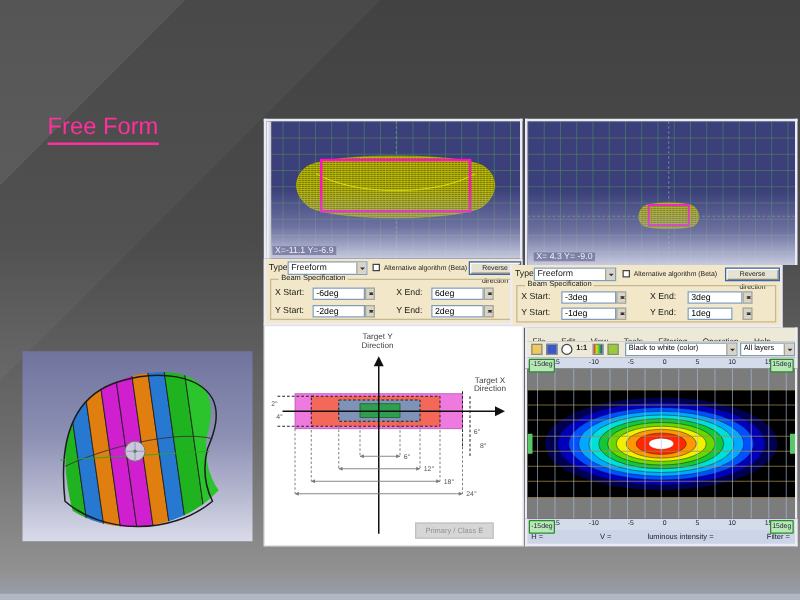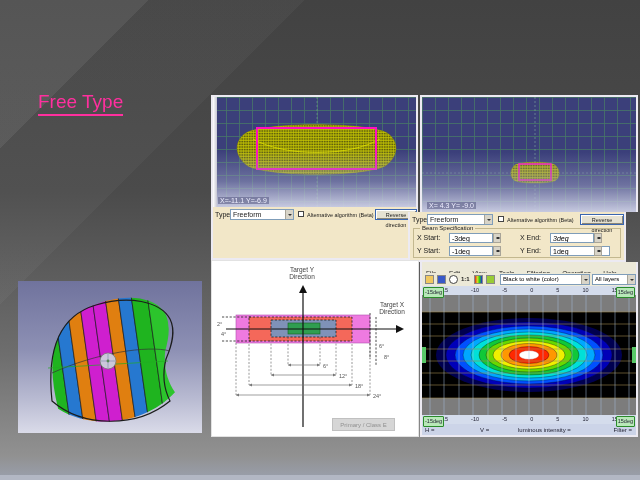--- a/index.html
+++ b/index.html
@@ -68,21 +68,21 @@
   .chip{position:absolute;top:0.5px;font-size:5px;line-height:7px;padding:0 1px;background:#b8e8b8;border:1px solid #2a8a2a;color:#145a14;border-radius:1px;z-index:3;}
   .plot{position:absolute;left:420px;top:295px;width:218px;height:120px;background:#000;border-left:2px solid #eceaf2;border-right:2px solid #eceaf2;}
   .statusbar{position:absolute;left:420px;top:424px;width:218px;height:13px;background:#ccd4e8;border:2px solid #eceaf2;border-top:none;}
   .statusbar .lbl{font-size:6px;color:#223;top:3px;}
 </style>
 </head>
 <body>
 
 <div class="slide">
 
-  <div class="tag">Free Type</div>
+  <div class="tag">Free Form</div>
 
   <div class="cad">
     <svg width="184" height="152" viewBox="0 0 184 152">
       <defs>
           <clipPath id="sheet">
             <path d="M34,120 C28,64 44,34 78,24 C110,14 142,20 152,38 C158,50 154,64 148,78 C144,94 146,108 152,120 C118,148 64,146 34,120 Z"></path>
           </clipPath>
         </defs>
       <g clip-path="url(#sheet)" transform="rotate(-8 92 80)">
         <rect x="24" y="2" width="20" height="150" fill="#1fb41f" stroke="#1a1a1a" stroke-width="0.6"></rect>
@@ -129,20 +129,35 @@
     <span class="lbl" style="left:2px;top:4px;">Type:</span>
     <div class="combo" style="left:17px;top:2px;width:64px;">
       <span class="ctxt">Freeform</span>
       <span class="carw"></span>
     </div>
     <div class="chk" style="left:85px;top:4px;"></div>
     <span class="lbl sm" style="left:94px;top:5px;">Alternative algorithm (Beta)</span>
     <div class="wbtn" style="left:162px;top:2px;width:42px;">
       <span>Reverse direction</span>
     </div>
+    <div class="grp">
+      <span class="grplbl">Beam Specification</span>
+      <span class="lbl" style="left:3px;top:7px;">X Start:</span>
+      <input class="fld" style="left: 33px; top: 6px; width: 42px;" readonly="" value="-6deg">
+      <span class="spin" style="left:75px;top:6px;"></span>
+      <span class="lbl" style="left:100px;top:7px;">X End:</span>
+      <input class="fld" style="left: 128px; top: 6px; width: 42px;" readonly="" value="6deg">
+      <span class="spin" style="left:170px;top:6px;"></span>
+      <span class="lbl" style="left:3px;top:21px;">Y Start:</span>
+      <input class="fld" style="left: 33px; top: 20px; width: 42px;" readonly="" value="-2deg">
+      <span class="spin" style="left:75px;top:20px;"></span>
+      <span class="lbl" style="left:100px;top:21px;">Y End:</span>
+      <input class="fld" style="left: 128px; top: 20px; width: 42px;" readonly="" value="2deg">
+      <span class="spin" style="left:170px;top:20px;"></span>
+    </div>
   </div>
 
   <div class="vp" id="vp2">
     <svg width="218" height="117" viewBox="0 0 218 117">
       <path d="M113 0 V117" stroke="#9ad0b0" stroke-opacity="0.55" stroke-width="0.8" stroke-dasharray="2 2"></path>
       <path d="M0 76 H218" stroke="#9ad0b0" stroke-opacity="0.45" stroke-width="0.8" stroke-dasharray="2 2"></path>
       <path d="M92,69 C95,64 131,64 134,69 C138,73 138,80 134,83 C131,87 95,87 92,83 C88,80 88,73 92,69 Z" fill="#46460f" stroke="#8f8f00" stroke-width="0.6"></path>
       <path d="M92,69 C95,64 131,64 134,69 C138,73 138,80 134,83 C131,87 95,87 92,83 C88,80 88,73 92,69 Z" fill="url(#meshp)"></path>
       <rect x="97" y="67" width="32" height="16" fill="none" stroke="#ff10c0" stroke-width="1.6"></rect>
     </svg>
@@ -160,27 +175,27 @@
     <span class="lbl sm" style="left:97px;top:5px;">Alternative algorithm (Beta)</span>
     <div class="wbtn" style="left:170px;top:2px;width:44px;">
       <span>Reverse direction</span>
     </div>
     <div class="grp">
       <span class="grplbl">Beam Specification</span>
       <span class="lbl" style="left:3px;top:5px;">X Start:</span>
       <input class="fld" style="left: 35px; top: 4px; width: 44px;" readonly="" value="-3deg">
       <span class="spin" style="left:79px;top:4px;"></span>
       <span class="lbl" style="left:106px;top:5px;">X End:</span>
-      <input class="fld" style="left: 136px; top: 4px; width: 44px; font-style: italic;" readonly="" value="3deg">
+      <input class="fld" style="left: 136px; top: 4px; width: 44px;" readonly="" value="3deg">
       <span class="spin" style="left:180px;top:4px;"></span>
       <span class="lbl" style="left:3px;top:18px;">Y Start:</span>
       <input class="fld" style="left: 35px; top: 17px; width: 44px;" readonly="" value="-1deg">
       <span class="spin" style="left:79px;top:17px;"></span>
       <span class="lbl" style="left:106px;top:18px;">Y End:</span>
-      <input class="fld" style="left: 136px; top: 17px; width: 60px;" readonly="" value="1deg">
+      <input class="fld" style="left: 136px; top: 17px; width: 36px;" readonly="" value="1deg">
       <span class="spin" style="left:180px;top:17px;"></span>
     </div>
   </div>
 
   <div class="target">
     <svg width="206" height="175" viewBox="0 0 206 175">
       <rect x="24" y="54" width="134" height="28" fill="#ee7ae0" stroke="#b050b0" stroke-width="0.6"></rect>
       <rect x="37" y="56" width="103" height="24" fill="#f4685a" stroke="#222" stroke-width="0.8" stroke-dasharray="2.2 1.6"></rect>
       <rect x="59" y="59" width="65" height="17" fill="#7f92b8" stroke="#222" stroke-width="0.8" stroke-dasharray="2.2 1.6"></rect>
       <rect x="76" y="62" width="32" height="11" fill="#2f9e50" stroke="#14601f" stroke-width="0.6"></rect>

